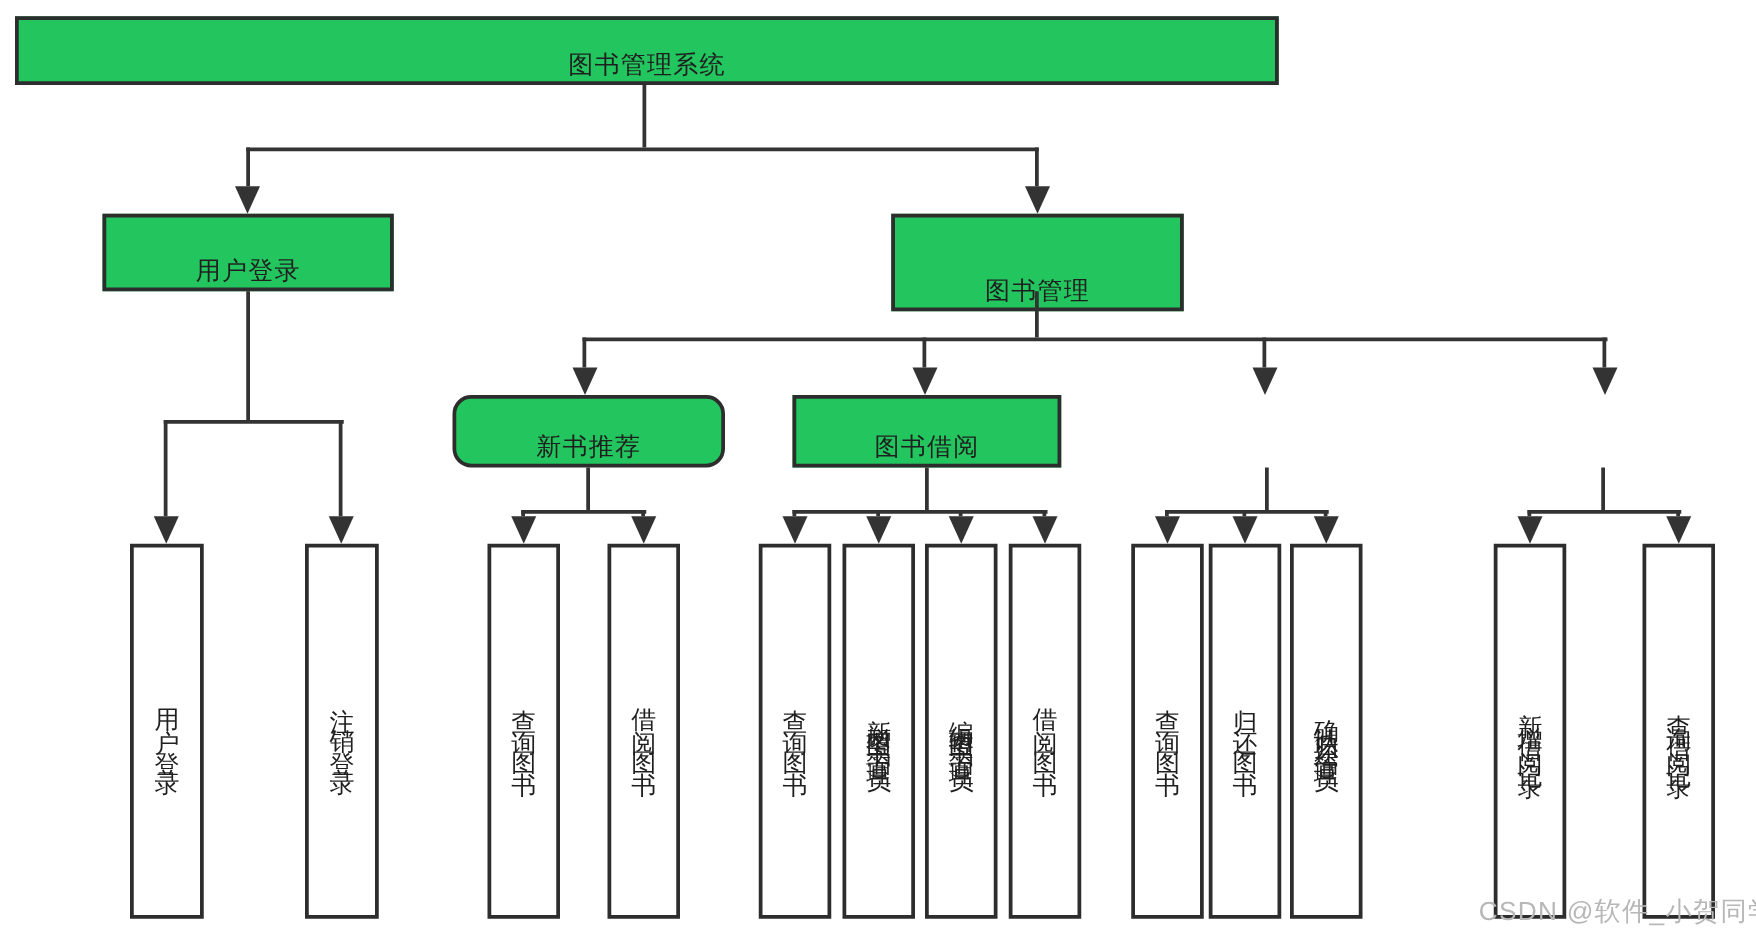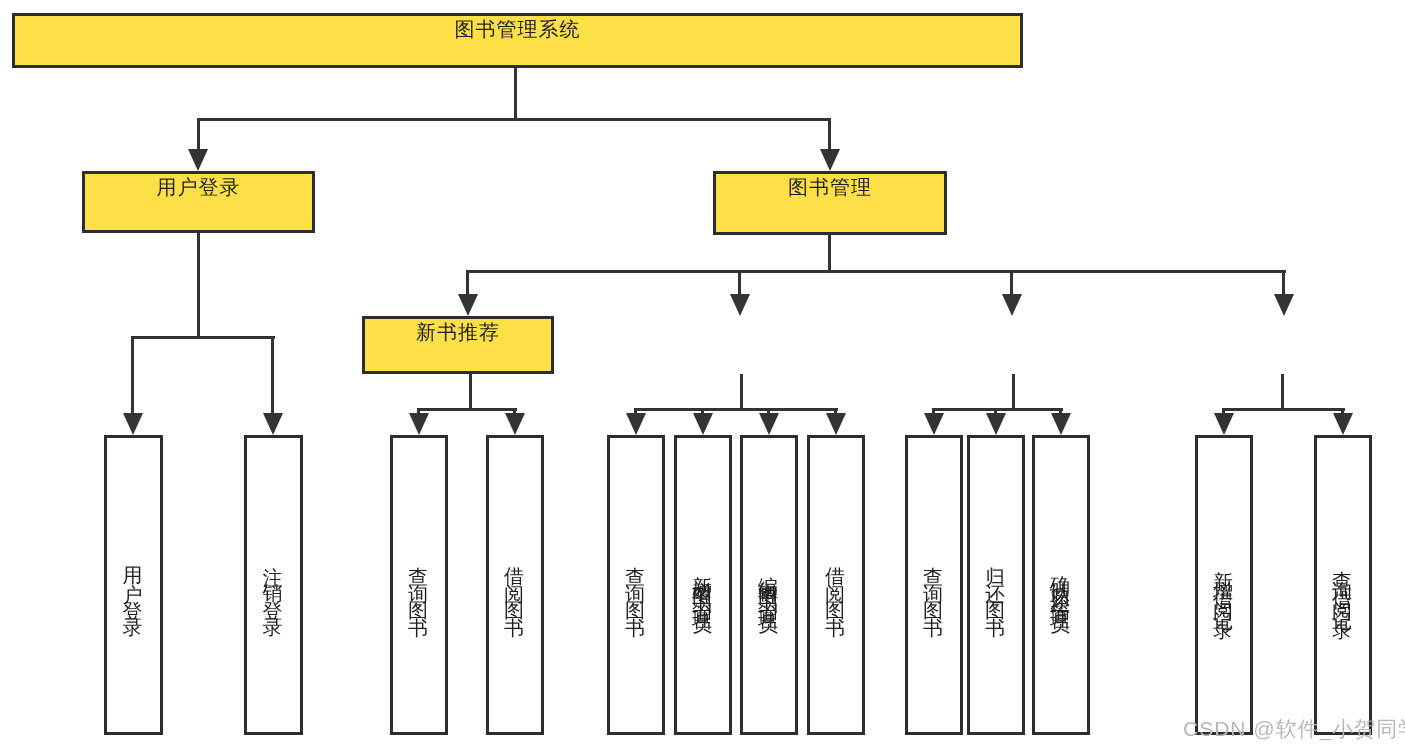--- a/index.html
+++ b/index.html
@@ -1,22 +1,22 @@
 <!DOCTYPE html>
 <html><head>
 <meta charset="utf-8">
 <style>
   html,body{margin:0;padding:0;background:#ffffff;}
   #canvas{
     position:relative;width:1405px;height:747px;background:#ffffff;overflow:hidden;
     font-family:"Liberation Sans","DejaVu Sans",sans-serif;color:#222222;
   }
   .box{
-    position:absolute;box-sizing:border-box;border:3px solid #2d2d2d;background:#fde047;
-    display:flex;align-items:flex-start;justify-content:center;
+    position:absolute;box-sizing:border-box;border:3px solid #2d2d2d;background:#22c55e;
+    display:flex;align-items:flex-end;justify-content:center;
     font-size:20px;color:#1f1f1f;letter-spacing:1px;white-space:nowrap;font-family:Liberation Mono, monospace;
   }
   .vbox{
     position:absolute;box-sizing:border-box;border:3px solid #2d2d2d;background:#ffffff;
     display:flex;align-items:center;justify-content:center;
     font-size:20px;color:#1f1f1f;
     writing-mode:vertical-rl;text-orientation:mixed;white-space:nowrap;
   }
   .ls-wide{letter-spacing:0.85em;}
   .ls-mid{letter-spacing:0.5em;}
@@ -47,21 +47,21 @@
 
   <div class="vline" style="left:197px;top:118px;height:31px;"></div>
   <div class="ah" style="left:188px;top:149px;"></div>
 
   <div class="vline" style="left:828px;top:118px;height:31px;"></div>
   <div class="ah" style="left:820px;top:149px;"></div>
 
   <div class="box" style="left:82px;top:171px;width:233px;height:62px;">
     <span>用户登录</span>
   </div>
-  <div class="box" style="left:713px;top:171px;width:234px;height:64px;">
+  <div class="box" style="left:713px;top:171px;width:234px;height:78px;">
     <span>图书管理</span>
   </div>
 
   <div class="vline" style="left:197px;top:233px;height:103px;"></div>
   <div class="hline" style="left:131px;top:336px;width:144px;"></div>
   <div class="vline" style="left:131px;top:336px;height:77px;"></div>
   <div class="ah" style="left:123px;top:413px;"></div>
   <div class="vline" style="left:271px;top:336px;height:77px;"></div>
   <div class="ah" style="left:263px;top:413px;"></div>
 
@@ -69,22 +69,25 @@
   <div class="hline" style="left:466px;top:270px;width:820px;"></div>
   <div class="vline" style="left:466px;top:270px;height:24px;"></div>
   <div class="ah" style="left:458px;top:294px;"></div>
   <div class="vline" style="left:738px;top:270px;height:24px;"></div>
   <div class="ah" style="left:730px;top:294px;"></div>
   <div class="vline" style="left:1010px;top:270px;height:24px;"></div>
   <div class="ah" style="left:1002px;top:294px;"></div>
   <div class="vline" style="left:1282px;top:270px;height:24px;"></div>
   <div class="ah" style="left:1274px;top:294px;"></div>
 
-  <div class="box" style="left:362px;top:316px;width:192px;height:58px;">
+  <div class="box" style="left:362px;top:316px;width:218px;height:58px;border-radius:15px;">
     <span>新书推荐</span>
+  </div>
+  <div class="box" style="left:634px;top:316px;width:215px;height:58px;">
+    <span>图书借阅</span>
   </div>
 
   <div class="vline" style="left:469px;top:374px;height:34px;"></div>
   <div class="hline" style="left:417px;top:408px;width:100px;"></div>
   <div class="vline" style="left:417px;top:408px;height:5px;"></div>
   <div class="ah" style="left:409px;top:413px;"></div>
   <div class="vline" style="left:513px;top:408px;height:5px;"></div>
   <div class="ah" style="left:505px;top:413px;"></div>
 
   <div class="vline" style="left:740px;top:374px;height:34px;"></div>

